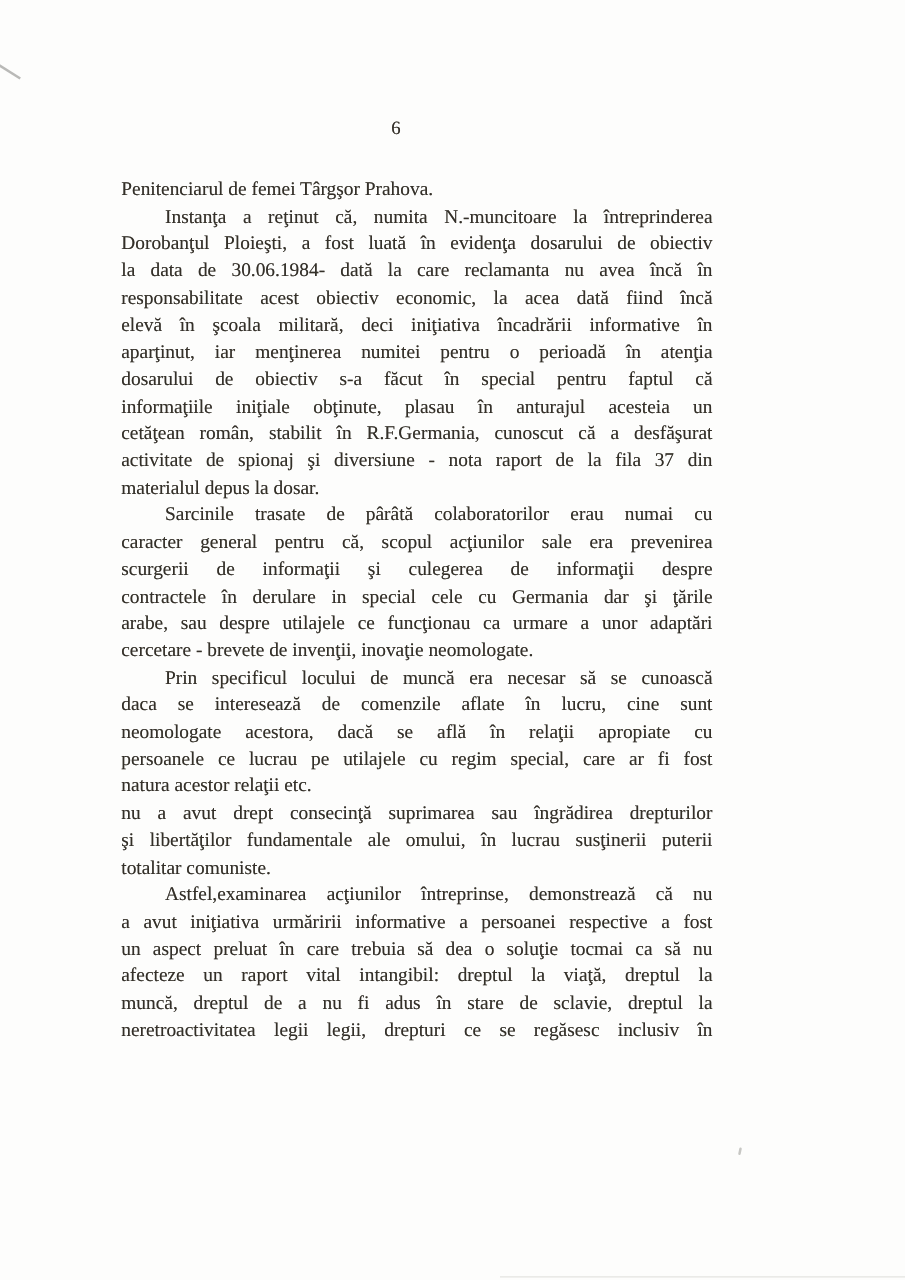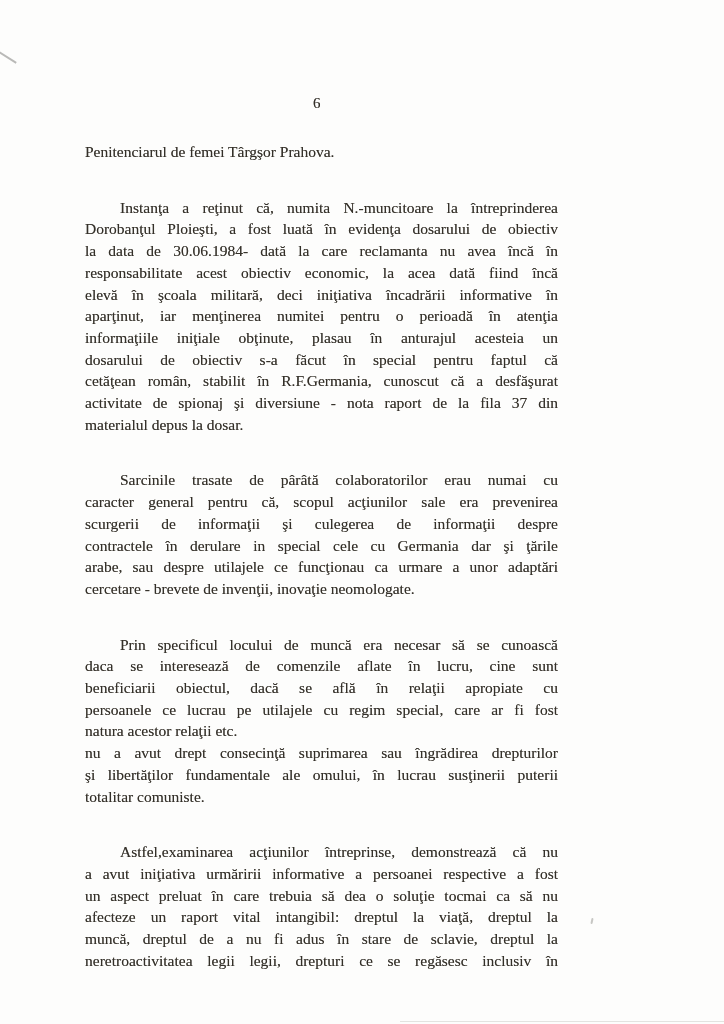--- a/index.html
+++ b/index.html
@@ -21,41 +21,40 @@
     position: absolute;
     left: 97px;
     top: 95px;
     width: 440px;
     text-align: center;
     font-size: 15px;
     letter-spacing: 0.5px;
   }
   .text-block {
     position: absolute;
-    left: 85px;
+    left: 97px;
     top: 141px;
     width: 473px;
     font-size: 15.5px;
     line-height: 21.7px;
   }
   .paragraph {
     margin: 0;
     padding: 0;
   }
   .line {
     text-align: justify;
     text-align-last: justify;
     white-space: normal;
   }
   .line.last {
     text-align-last: left;
   }
   .line.indent {
     text-indent: 35px;
-    margin-top: 34px;
   }
   
   .artifact {
     position: absolute;
     pointer-events: none;
   }
   .artifact.diag {
     left: -4px;
     top: 56px;
     width: 22px;
@@ -90,38 +89,38 @@
       <div class="paragraph">
         <div class="line last">Penitenciarul de femei Târgşor Prahova.</div>
       </div>
       <div class="paragraph">
         <div class="line indent">Instanţa a reţinut că, numita N.-muncitoare la întreprinderea</div>
         <div class="line">Dorobanţul Ploieşti, a fost luată în evidenţa dosarului de obiectiv</div>
         <div class="line">la data de 30.06.1984- dată la care reclamanta nu avea încă în</div>
         <div class="line">responsabilitate acest obiectiv economic, la acea dată fiind încă</div>
         <div class="line">elevă în şcoala militară, deci iniţiativa încadrării informative în</div>
         <div class="line">aparţinut, iar menţinerea numitei pentru o perioadă în atenţia</div>
+        <div class="line">dosarului de obiectiv s-a făcut în special pentru faptul că</div>
         <div class="line">informaţiile iniţiale obţinute, plasau în anturajul acesteia un</div>
-        <div class="line">dosarului de obiectiv s-a făcut în special pentru faptul că</div>
         <div class="line">cetăţean român, stabilit în R.F.Germania, cunoscut că a desfăşurat</div>
         <div class="line">activitate de spionaj şi diversiune - nota raport de la fila 37 din</div>
         <div class="line last">materialul depus la dosar.</div>
       </div>
       <div class="paragraph">
         <div class="line indent">Sarcinile trasate de pârâtă colaboratorilor erau numai cu</div>
         <div class="line">caracter general pentru că, scopul acţiunilor sale era prevenirea</div>
         <div class="line">scurgerii de informaţii şi culegerea de informaţii despre</div>
         <div class="line">contractele în derulare in special cele cu Germania dar şi ţările</div>
         <div class="line">arabe, sau despre utilajele ce funcţionau ca urmare a unor adaptări</div>
         <div class="line last">cercetare - brevete de invenţii, inovaţie neomologate.</div>
       </div>
       <div class="paragraph">
         <div class="line indent">Prin specificul locului de muncă era necesar să se cunoască</div>
         <div class="line">daca se interesează de comenzile aflate în lucru, cine sunt</div>
-        <div class="line">beneficiarii obiectul, dacă se află în relaţii apropiate cu</div>
+        <div class="line">neomologate acestora, dacă se află în relaţii apropiate cu</div>
         <div class="line">persoanele ce lucrau pe utilajele cu regim special, care ar fi fost</div>
         <div class="line last">natura acestor relaţii etc.</div>
       </div>
       <div class="paragraph">
         <div class="line">nu a avut drept consecinţă suprimarea sau îngrădirea drepturilor</div>
         <div class="line">şi libertăţilor fundamentale ale omului, în lucrau susţinerii puterii</div>
         <div class="line last">totalitar comuniste.</div>
       </div>
       <div class="paragraph">
         <div class="line indent">Astfel,examinarea acţiunilor întreprinse, demonstrează că nu</div>

